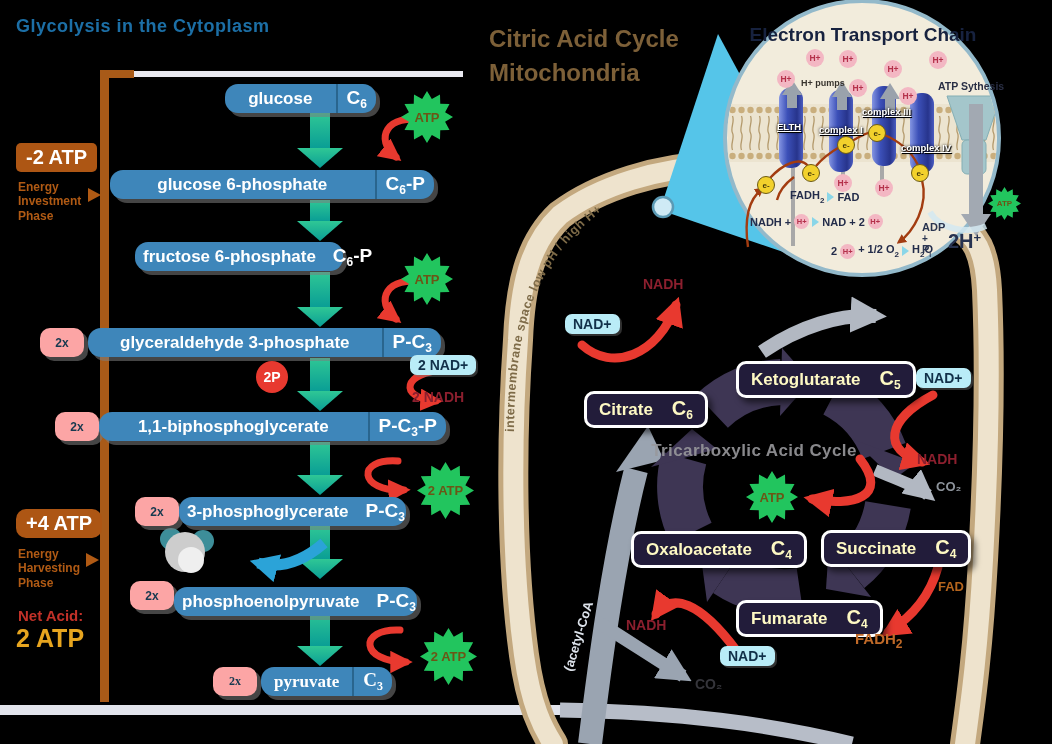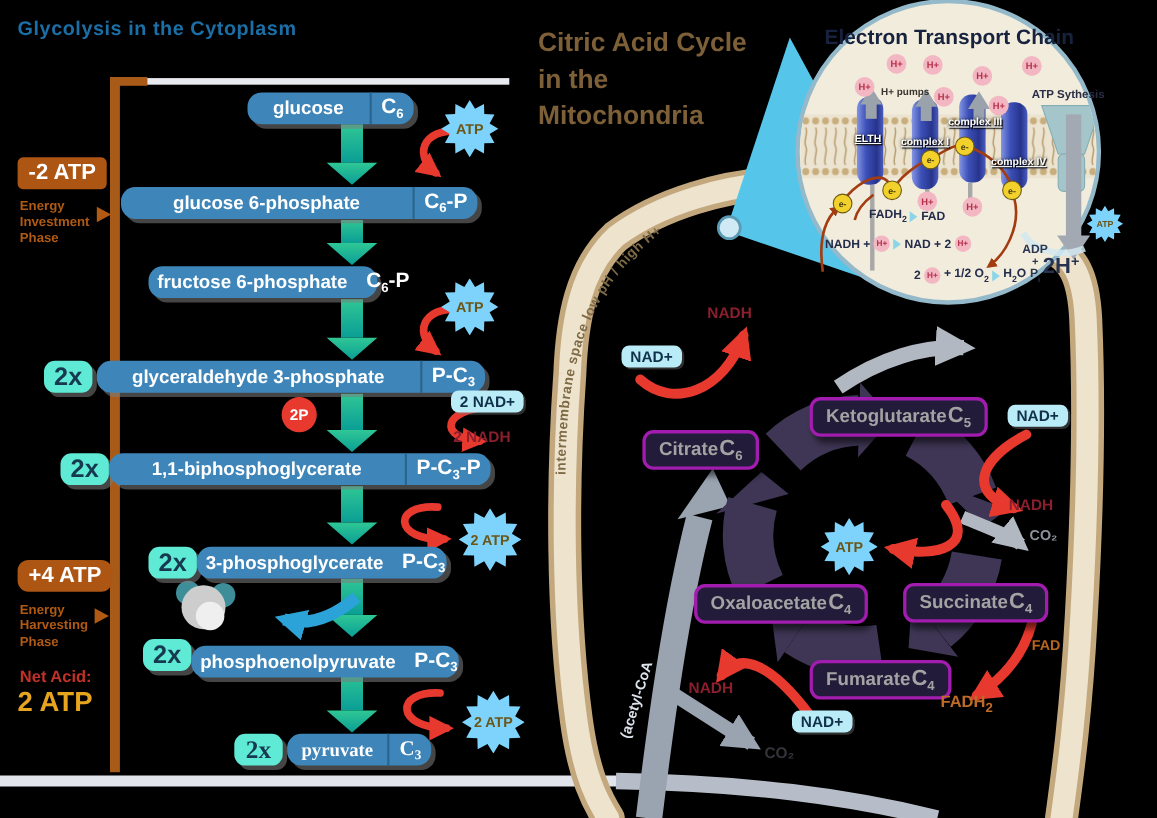--- a/index.html
+++ b/index.html
@@ -6,30 +6,30 @@
   #stage{position:relative;width:1052px;height:744px;background:#000;overflow:hidden;
          font-family:"Liberation Sans",sans-serif}
   .abs{position:absolute}
   svg text{font-family:"Liberation Sans",sans-serif}
   .gb{position:absolute;height:29px;background:#3e86ba;border-radius:13px;display:flex;align-items:center;
       color:#fff;font-weight:700;font-size:17px;box-shadow:4px 4px 0 rgba(125,125,125,.55)}
   .gb .nm{flex:1;text-align:center;padding:0 8px;white-space:nowrap}
   .gb .dv{width:2px;align-self:stretch;background:#29658e}
   .gb .fm{padding:0 9px;font-size:19px;white-space:nowrap}
   .sub{font-size:12px;vertical-align:-4px;font-weight:700}
-  .mult{position:absolute;height:29px;width:44px;background:#5eead4;border-radius:10px;display:flex;align-items:center;
-        justify-content:center;color:#16394f;font-weight:700;font-size:23px;box-shadow:4px 4px 0 rgba(125,125,125,.55)}
+  .mult{position:absolute;height:29px;width:44px;background:#fca5a5;border-radius:10px;display:flex;align-items:center;
+        justify-content:center;color:#16394f;font-weight:700;font-size:12px;box-shadow:4px 4px 0 rgba(125,125,125,.55)}
   .serif{font-family:"Liberation Serif",serif}
-  .star{position:absolute;background:#7dd3fc;display:flex;align-items:center;justify-content:center;color:#6b5616;
+  .star{position:absolute;background:#22c55e;display:flex;align-items:center;justify-content:center;color:#6b5616;
         font-weight:700;text-align:right;
         clip-path:polygon(100% 50%,84.8% 59.3%,93.3% 75%,75.5% 75.5%,75% 93.3%,59.3% 84.8%,50% 100%,40.7% 84.8%,25% 93.3%,24.5% 75.5%,6.7% 75%,15.2% 59.3%,0% 50%,15.2% 40.7%,6.7% 25%,24.5% 24.5%,25% 6.7%,40.7% 15.2%,50% 0%,59.3% 15.2%,75% 6.7%,75.5% 24.5%,93.3% 25%,84.8% 40.7%)}
   .chip{position:absolute;background:#b9ecf7;color:#113049;font-weight:700;font-size:14px;padding:2px 8px;
         border-radius:7px;box-shadow:2px 2px 0 rgba(120,120,120,.4);white-space:nowrap}
-  .cyc{position:absolute;background:#221c3a;border:3px solid #a21caf;border-radius:10px;display:flex;align-items:center;
-       gap:1px;color:#a3a3a3;font-weight:700;font-size:17px;padding:3px 12px;box-shadow:4px 5px 6px rgba(0,0,0,.55);white-space:nowrap}
+  .cyc{position:absolute;background:#221c3a;border:3px solid #ffffff;border-radius:10px;display:flex;align-items:center;
+       gap:19px;color:#fef9c3;font-weight:700;font-size:17px;padding:3px 12px;box-shadow:4px 5px 6px rgba(0,0,0,.55);white-space:nowrap}
   .cyc .fm{font-size:20px}
   .t{position:absolute;white-space:nowrap}
   .hp{position:absolute;width:18px;height:18px;border-radius:50%;background:#f3b7c3;color:#b4304a;font-size:8.5px;
       font-weight:700;display:flex;align-items:center;justify-content:center}
   .ec{position:absolute;width:16px;height:16px;border-radius:50%;background:#f2d12c;border:1px solid #6b5a14;
       color:#453a0a;font-size:8px;font-weight:700;display:flex;align-items:center;justify-content:center}
   .eq{position:absolute;display:flex;align-items:center;gap:3px;color:#232c4a;font-weight:700;font-size:11px;white-space:nowrap}
   .hp2{width:15px;height:15px;border-radius:50%;background:#f3b7c3;color:#b4304a;font-size:7.5px;font-weight:700;
        display:flex;align-items:center;justify-content:center;flex:none}
   .play{width:0;height:0;border-left:7px solid #8ad6e8;border-top:5px solid transparent;border-bottom:5px solid transparent}
@@ -205,21 +205,20 @@
       <path d="M882,134 C900,141 912,153 918,165"></path>
       <path d="M922,180 C929,206 913,232 899,242" marker-end="url(#mdr)"></path>
     </g>
   </g>
 </svg>
 
 <div class="t" style="left:16px;top:16px;font-size:18px;font-weight:700;color:#1c6fa6;letter-spacing:.5px">Glycolysis in the Cytoplasm</div>
 
 <div class="t" style="left:489px;top:22px;font-size:24px;font-weight:700;color:#7d6038;line-height:1.4">
   <span style="display:block">Citric Acid Cycle</span>
-  <span style="display:block">in the</span>
   <span style="display:block">Mitochondria</span>
 </div>
 
 <div class="badge" style="left:16px;top:143px">-2 ATP</div>
 <div class="phase" style="left:18px;top:180px">
   <span>Energy</span>
   <span>Investment</span>
   <span>Phase</span>
 </div>
 <div class="badge" style="left:16px;top:509px;border-radius:10px">+4 ATP</div>
@@ -278,20 +277,21 @@
 </div>
 
 <div class="star" style="left:401px;top:91px;width:52px;height:52px;font-size:13px">ATP</div>
 <div class="star" style="left:401px;top:253px;width:52px;height:52px;font-size:13px">ATP</div>
 <div class="t" style="left:256px;top:361px;width:32px;height:32px;border-radius:50%;background:#e8392f;color:#fff;font-weight:700;font-size:14px;display:flex;align-items:center;justify-content:center">2P</div>
 <div class="chip" style="left:410px;top:355px">2 NAD+</div>
 <div class="t" style="left:412px;top:389px;font-size:14px;font-weight:700;color:#8c1f2e">2 NADH</div>
 <div class="star" style="left:417px;top:462px;width:57px;height:57px;font-size:13px">2 ATP</div>
 <div class="star" style="left:420px;top:628px;width:57px;height:57px;font-size:13px">2 ATP</div>
 
+<div class="t" style="left:648px;top:441px;width:212px;text-align:center;font-size:17px;font-weight:700;color:#98989c;letter-spacing:.4px;opacity:.9">Tricarboxylic Acid Cycle</div>
 <div class="star" style="left:746px;top:471px;width:52px;height:52px;font-size:13px">ATP</div>
 
 <div class="cyc" style="left:584px;top:391px">
   <span>Citrate</span>
   <span class="fm"><span>C</span><span class="sub">6</span></span>
 </div>
 <div class="cyc" style="left:736px;top:361px">
   <span>Ketoglutarate</span>
   <span class="fm"><span>C</span><span class="sub">5</span></span>
 </div>
@@ -358,21 +358,21 @@
   <span>NAD + 2</span>
   <span class="hp2">H+</span>
 </div>
 <div class="eq" style="left:831px;top:243px">
   <span>2</span>
   <span class="hp2">H+</span>
   <span><span>+ 1/2 O</span><span class="sub" style="font-size:8px">2</span></span>
   <span class="play"></span>
   <span><span>H</span><span class="sub" style="font-size:8px">2</span><span>O</span></span>
 </div>
-<div class="t" style="left:922px;top:222px;width:38px;text-align:center;font-size:11px;font-weight:700;color:#2a3550;line-height:1.05">
+<div class="t" style="left:922px;top:222px;width:38px;font-size:11px;font-weight:700;color:#2a3550;line-height:1.05">
   <span style="display:block">ADP</span>
   <span style="display:block;font-size:10px">+</span>
   <span style="display:block"><span>P</span><span class="sub" style="font-size:7px">i</span></span>
 </div>
 <div class="t" style="left:948px;top:230px;font-size:20px;font-weight:700;color:#273250">
   <span>2H</span><span style="font-size:13px;vertical-align:6px">+</span>
 </div>
 <div class="star" style="left:988px;top:187px;width:33px;height:33px;font-size:8px">ATP</div>
 
 </div>

